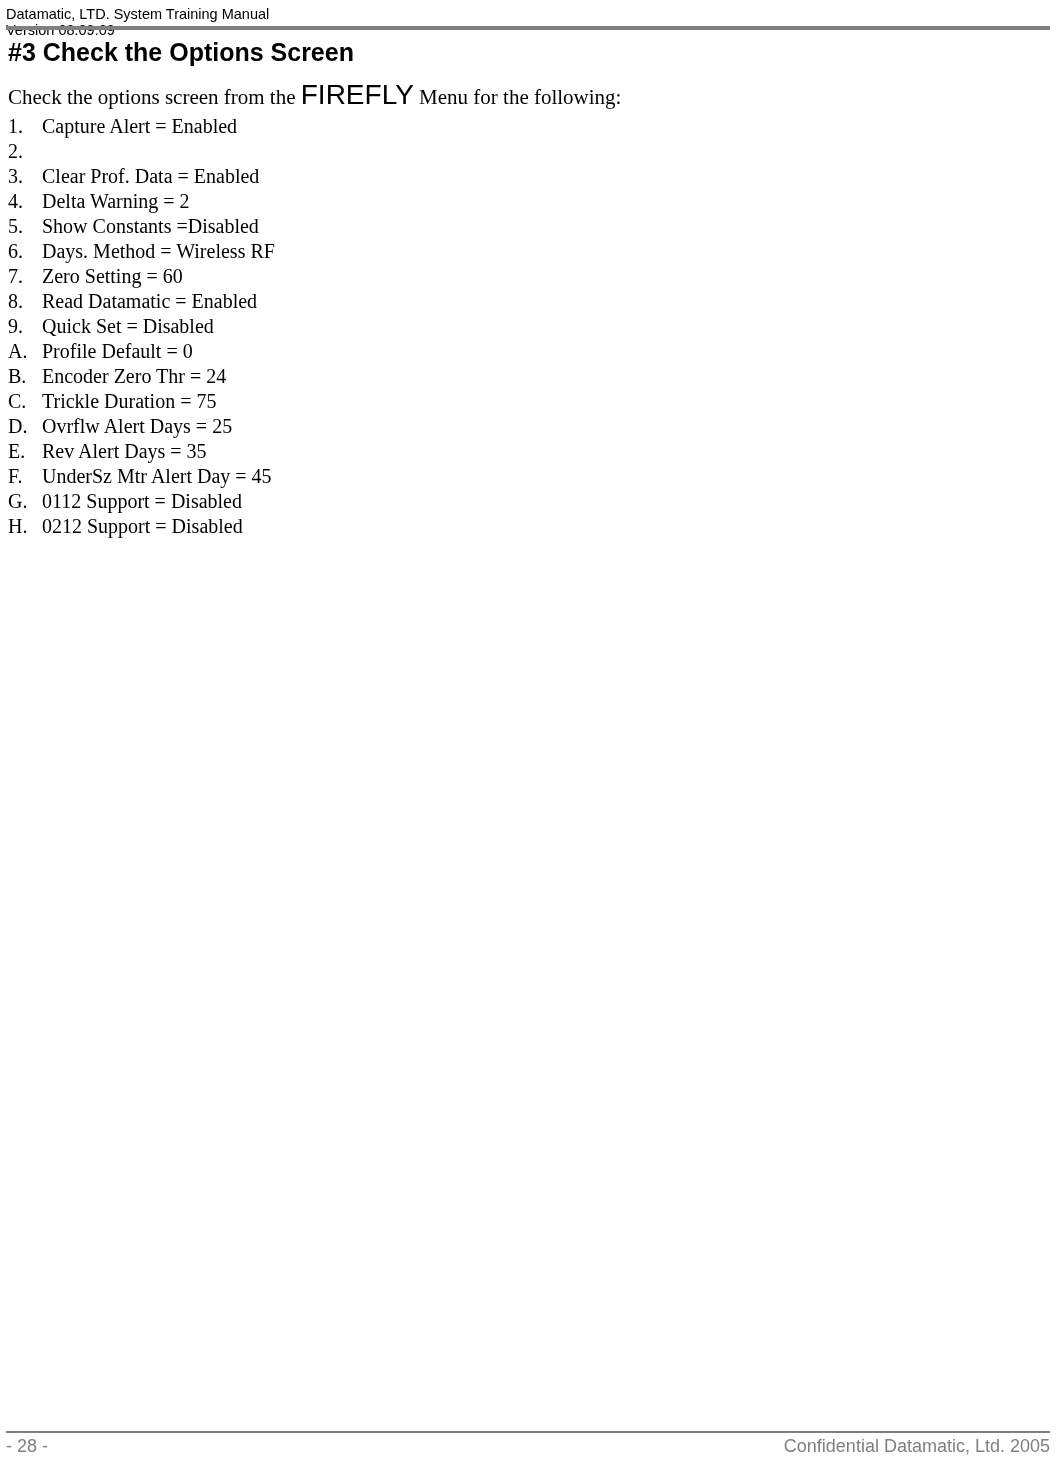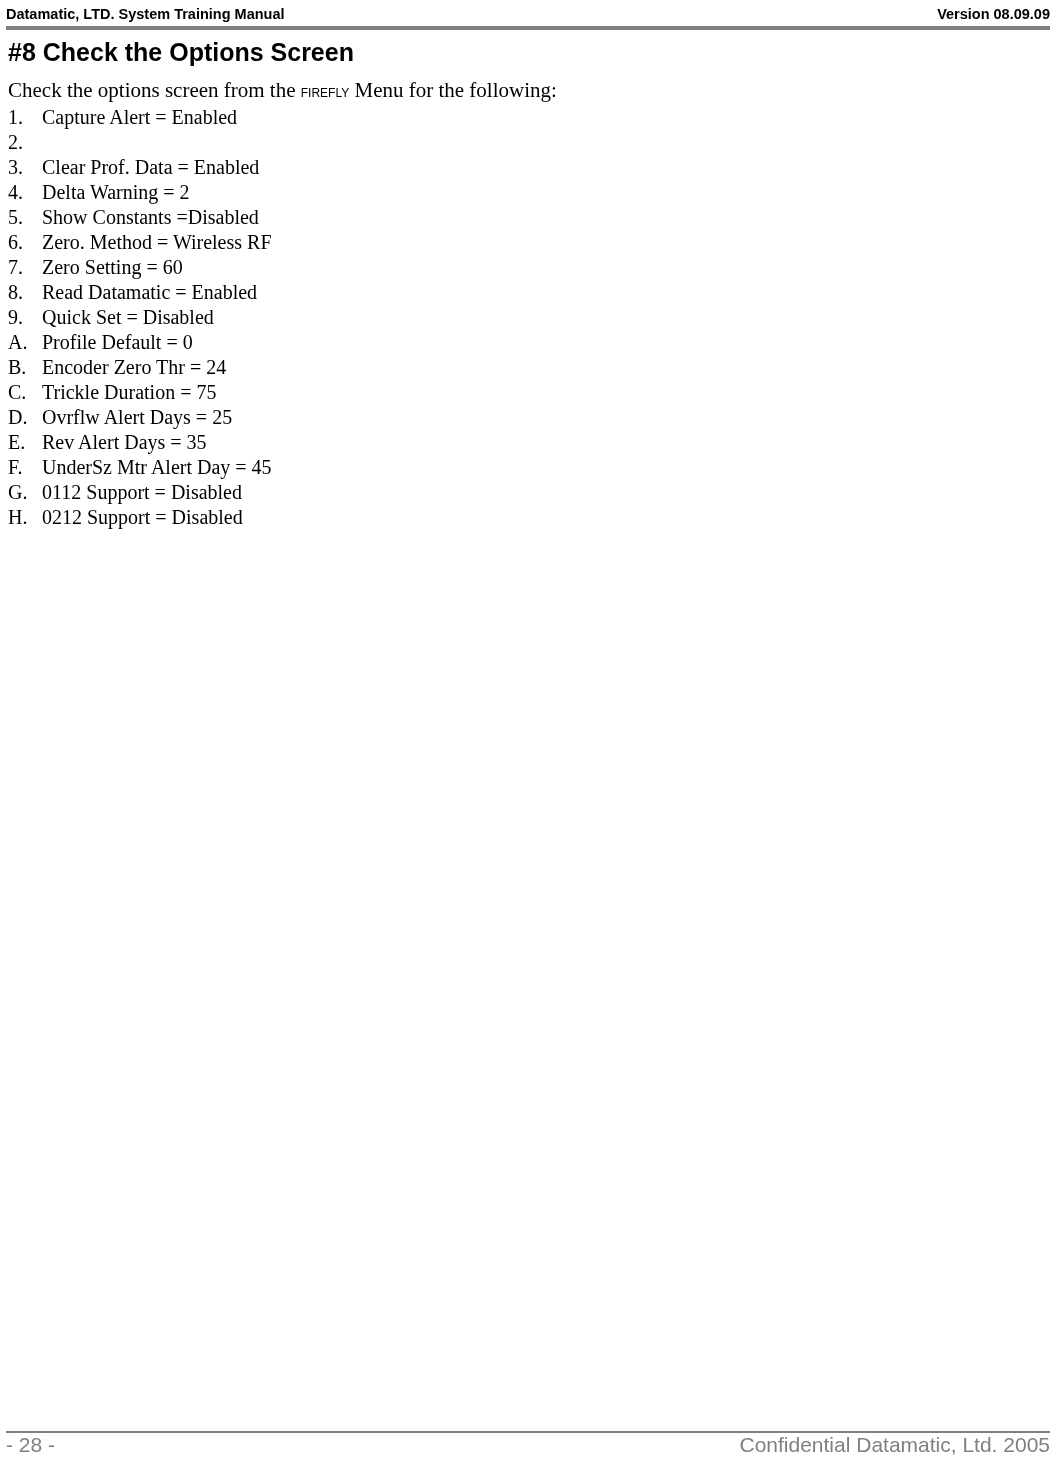--- a/index.html
+++ b/index.html
@@ -21,23 +21,24 @@
   }
 
   .header-bar {
     position: absolute;
     top: 6px;
     left: 6px;
     right: 6px;
     display: flex;
     justify-content: space-between;
     font-family: Arial, Helvetica, sans-serif;
-    font-weight: bold;
+    font-weight: normal;
     font-size: 14.5px;
     color: #000;
+    flex-direction: column;
   }
 
   .header-rule {
     position: absolute;
     top: 26px;
     left: 6px;
     right: 6px;
     height: 4px;
     background: #808080;
   }
@@ -58,21 +59,21 @@
   }
 
   .intro {
     font-size: 21px;
     margin: 0 0 2px 0;
     line-height: 1.25;
   }
 
   .firefly {
     font-family: Arial, Helvetica, sans-serif;
-    font-size: 12px;
+    font-size: 28px;
   }
 
   ol.options {
     list-style: none;
     margin: 0;
     padding: 0;
     font-size: 20px;
     line-height: 1.25;
   }
 
@@ -97,37 +98,37 @@
   }
 
   .footer-bar {
     position: absolute;
     bottom: 14px;
     left: 6px;
     right: 6px;
     display: flex;
     justify-content: space-between;
     font-family: Arial, Helvetica, sans-serif;
-    font-size: 21px;
+    font-size: 18px;
     color: #808080;
   }
 </style>
 </head>
 <body>
 
 <div class="page">
 
   <div class="header-bar">
     <span>Datamatic, LTD. System Training  Manual</span>
     <span>Version 08.09.09</span>
   </div>
   <div class="header-rule"></div>
 
   <div class="content">
-    <h2 class="section-title">#8 Check the Options Screen</h2>
+    <h2 class="section-title">#3 Check the Options Screen</h2>
 
     <p class="intro">
       <span>Check the options screen from the </span><span class="firefly">FIREFLY</span><span> Menu for the following:</span>
     </p>
 
     <ol class="options">
       <li>
           <span class="marker">1.</span>
           <span>Capture Alert = Enabled</span>
         </li>
@@ -141,21 +142,21 @@
       <li>
           <span class="marker">4.</span>
           <span>Delta Warning = 2</span>
         </li>
       <li>
           <span class="marker">5.</span>
           <span>Show Constants =Disabled</span>
         </li>
       <li>
           <span class="marker">6.</span>
-          <span>Zero. Method = Wireless RF</span>
+          <span>Days. Method = Wireless RF</span>
         </li>
       <li>
           <span class="marker">7.</span>
           <span>Zero Setting = 60</span>
         </li>
       <li>
           <span class="marker">8.</span>
           <span>Read Datamatic = Enabled</span>
         </li>
       <li>

